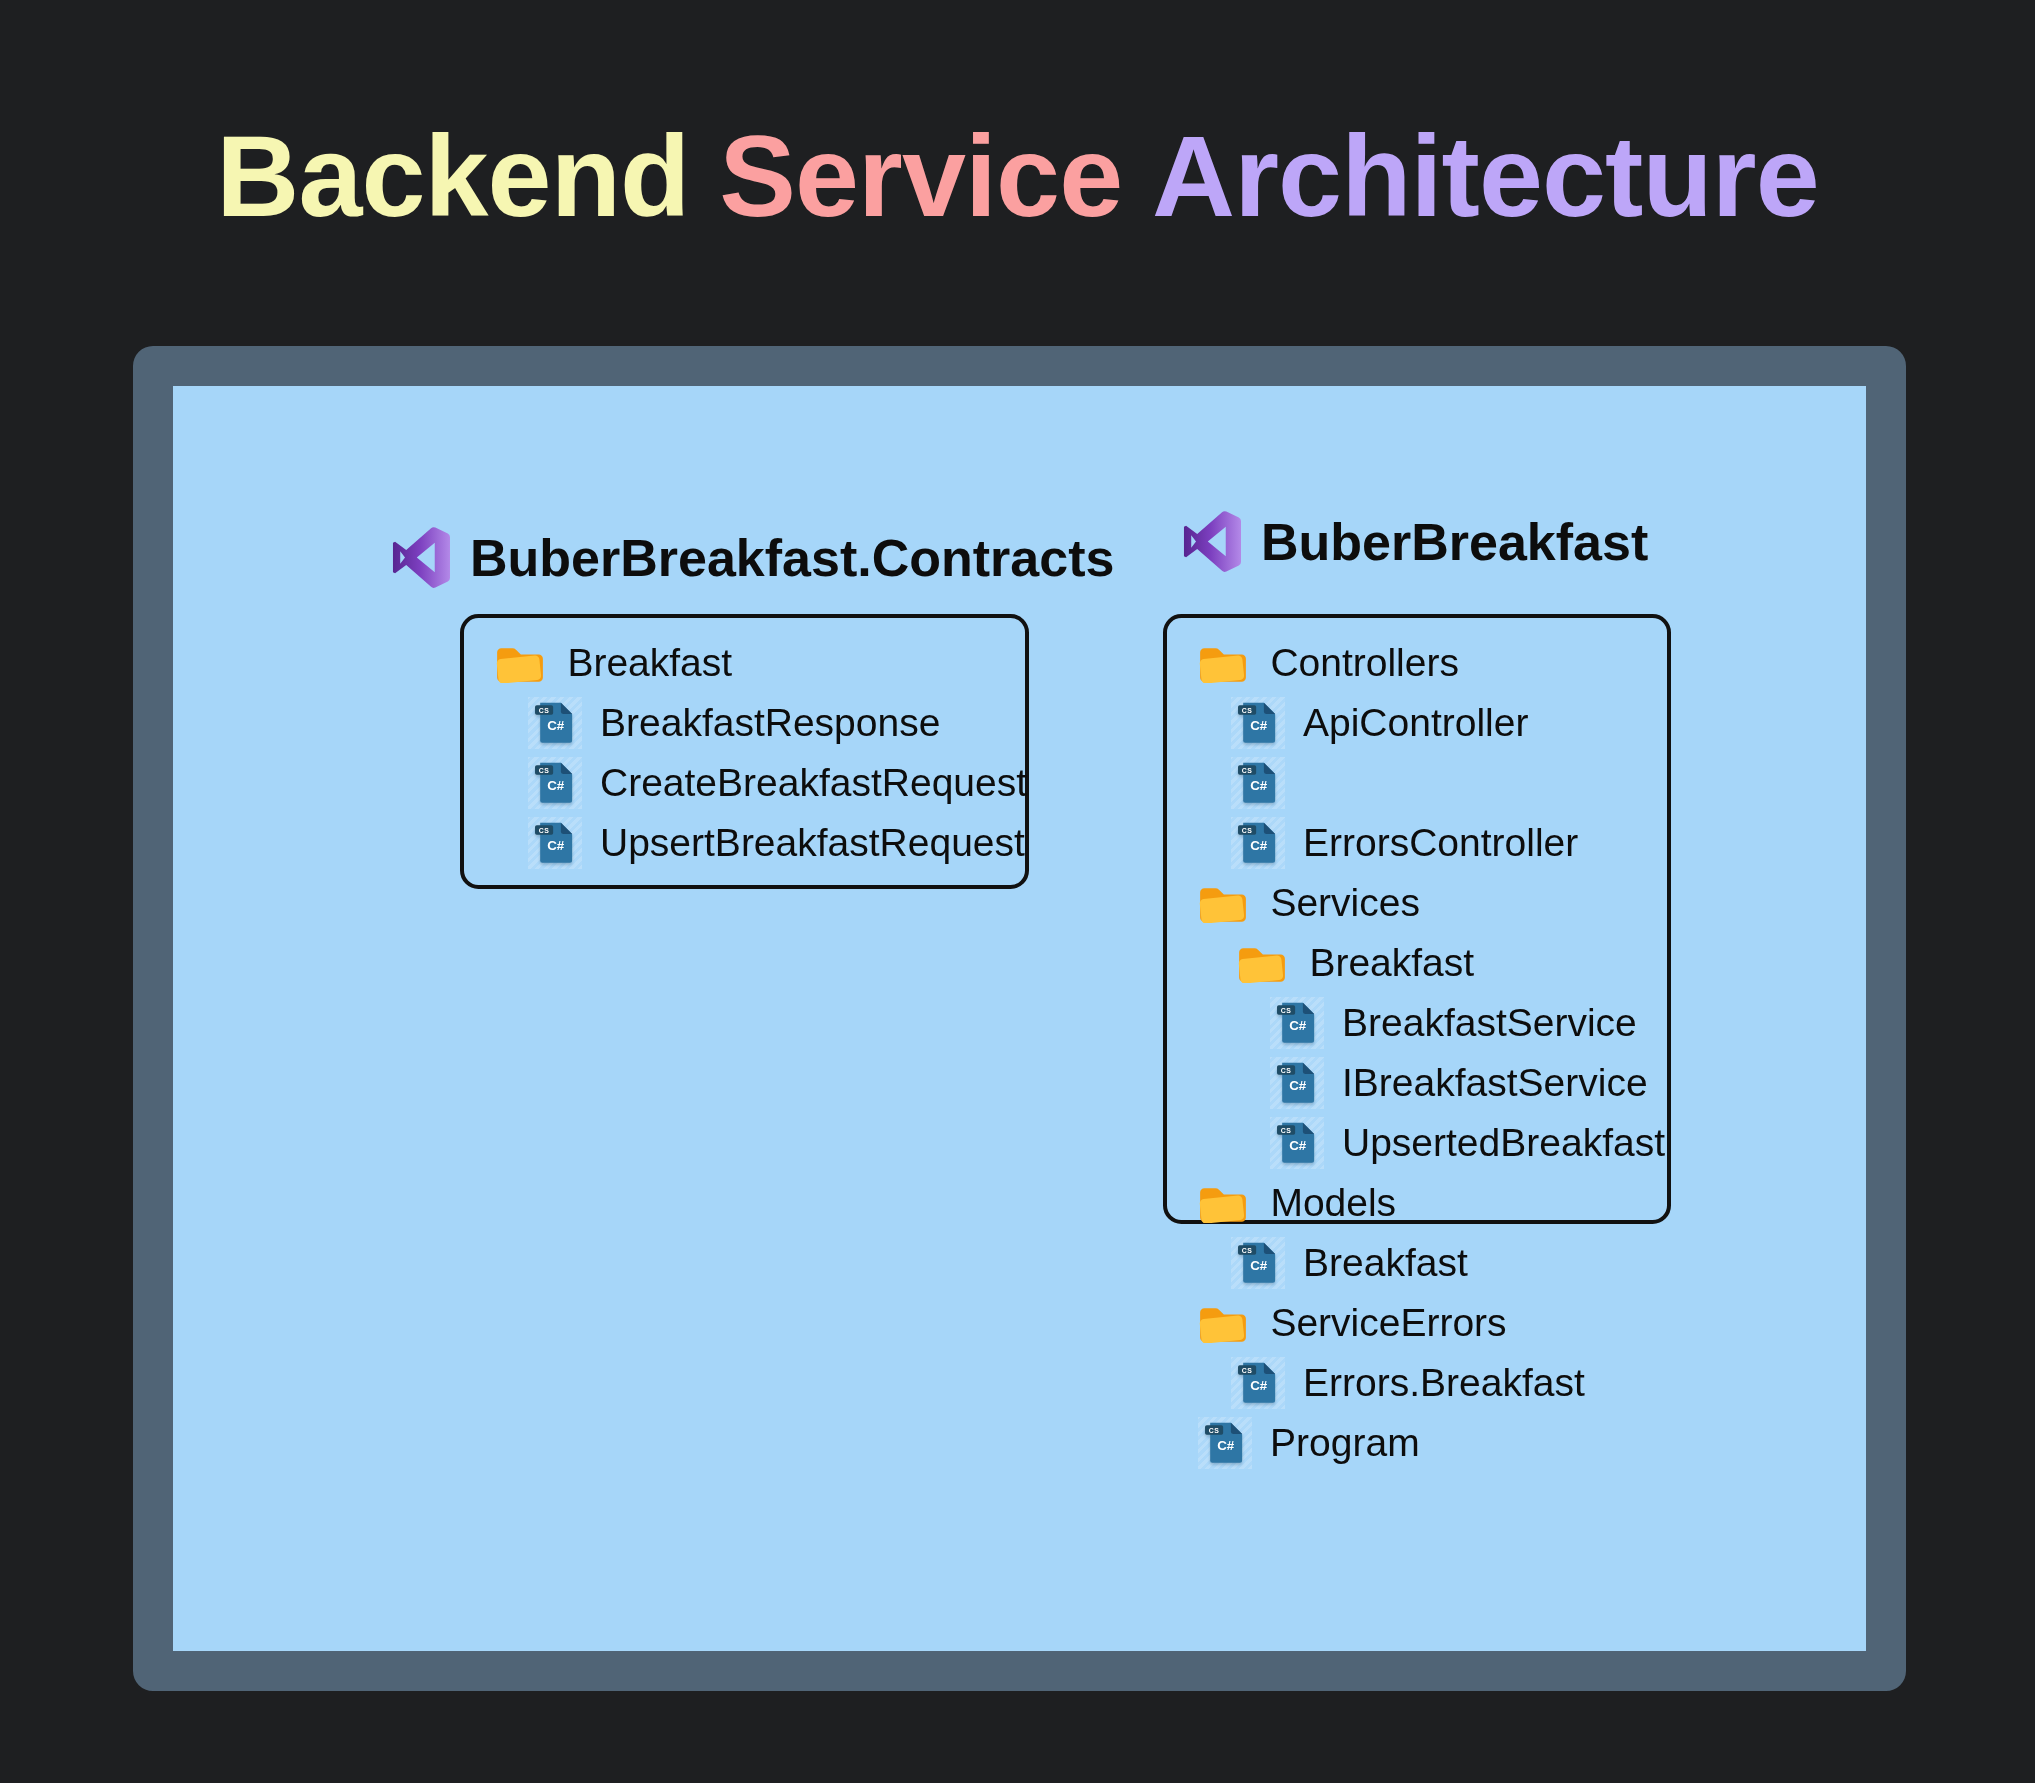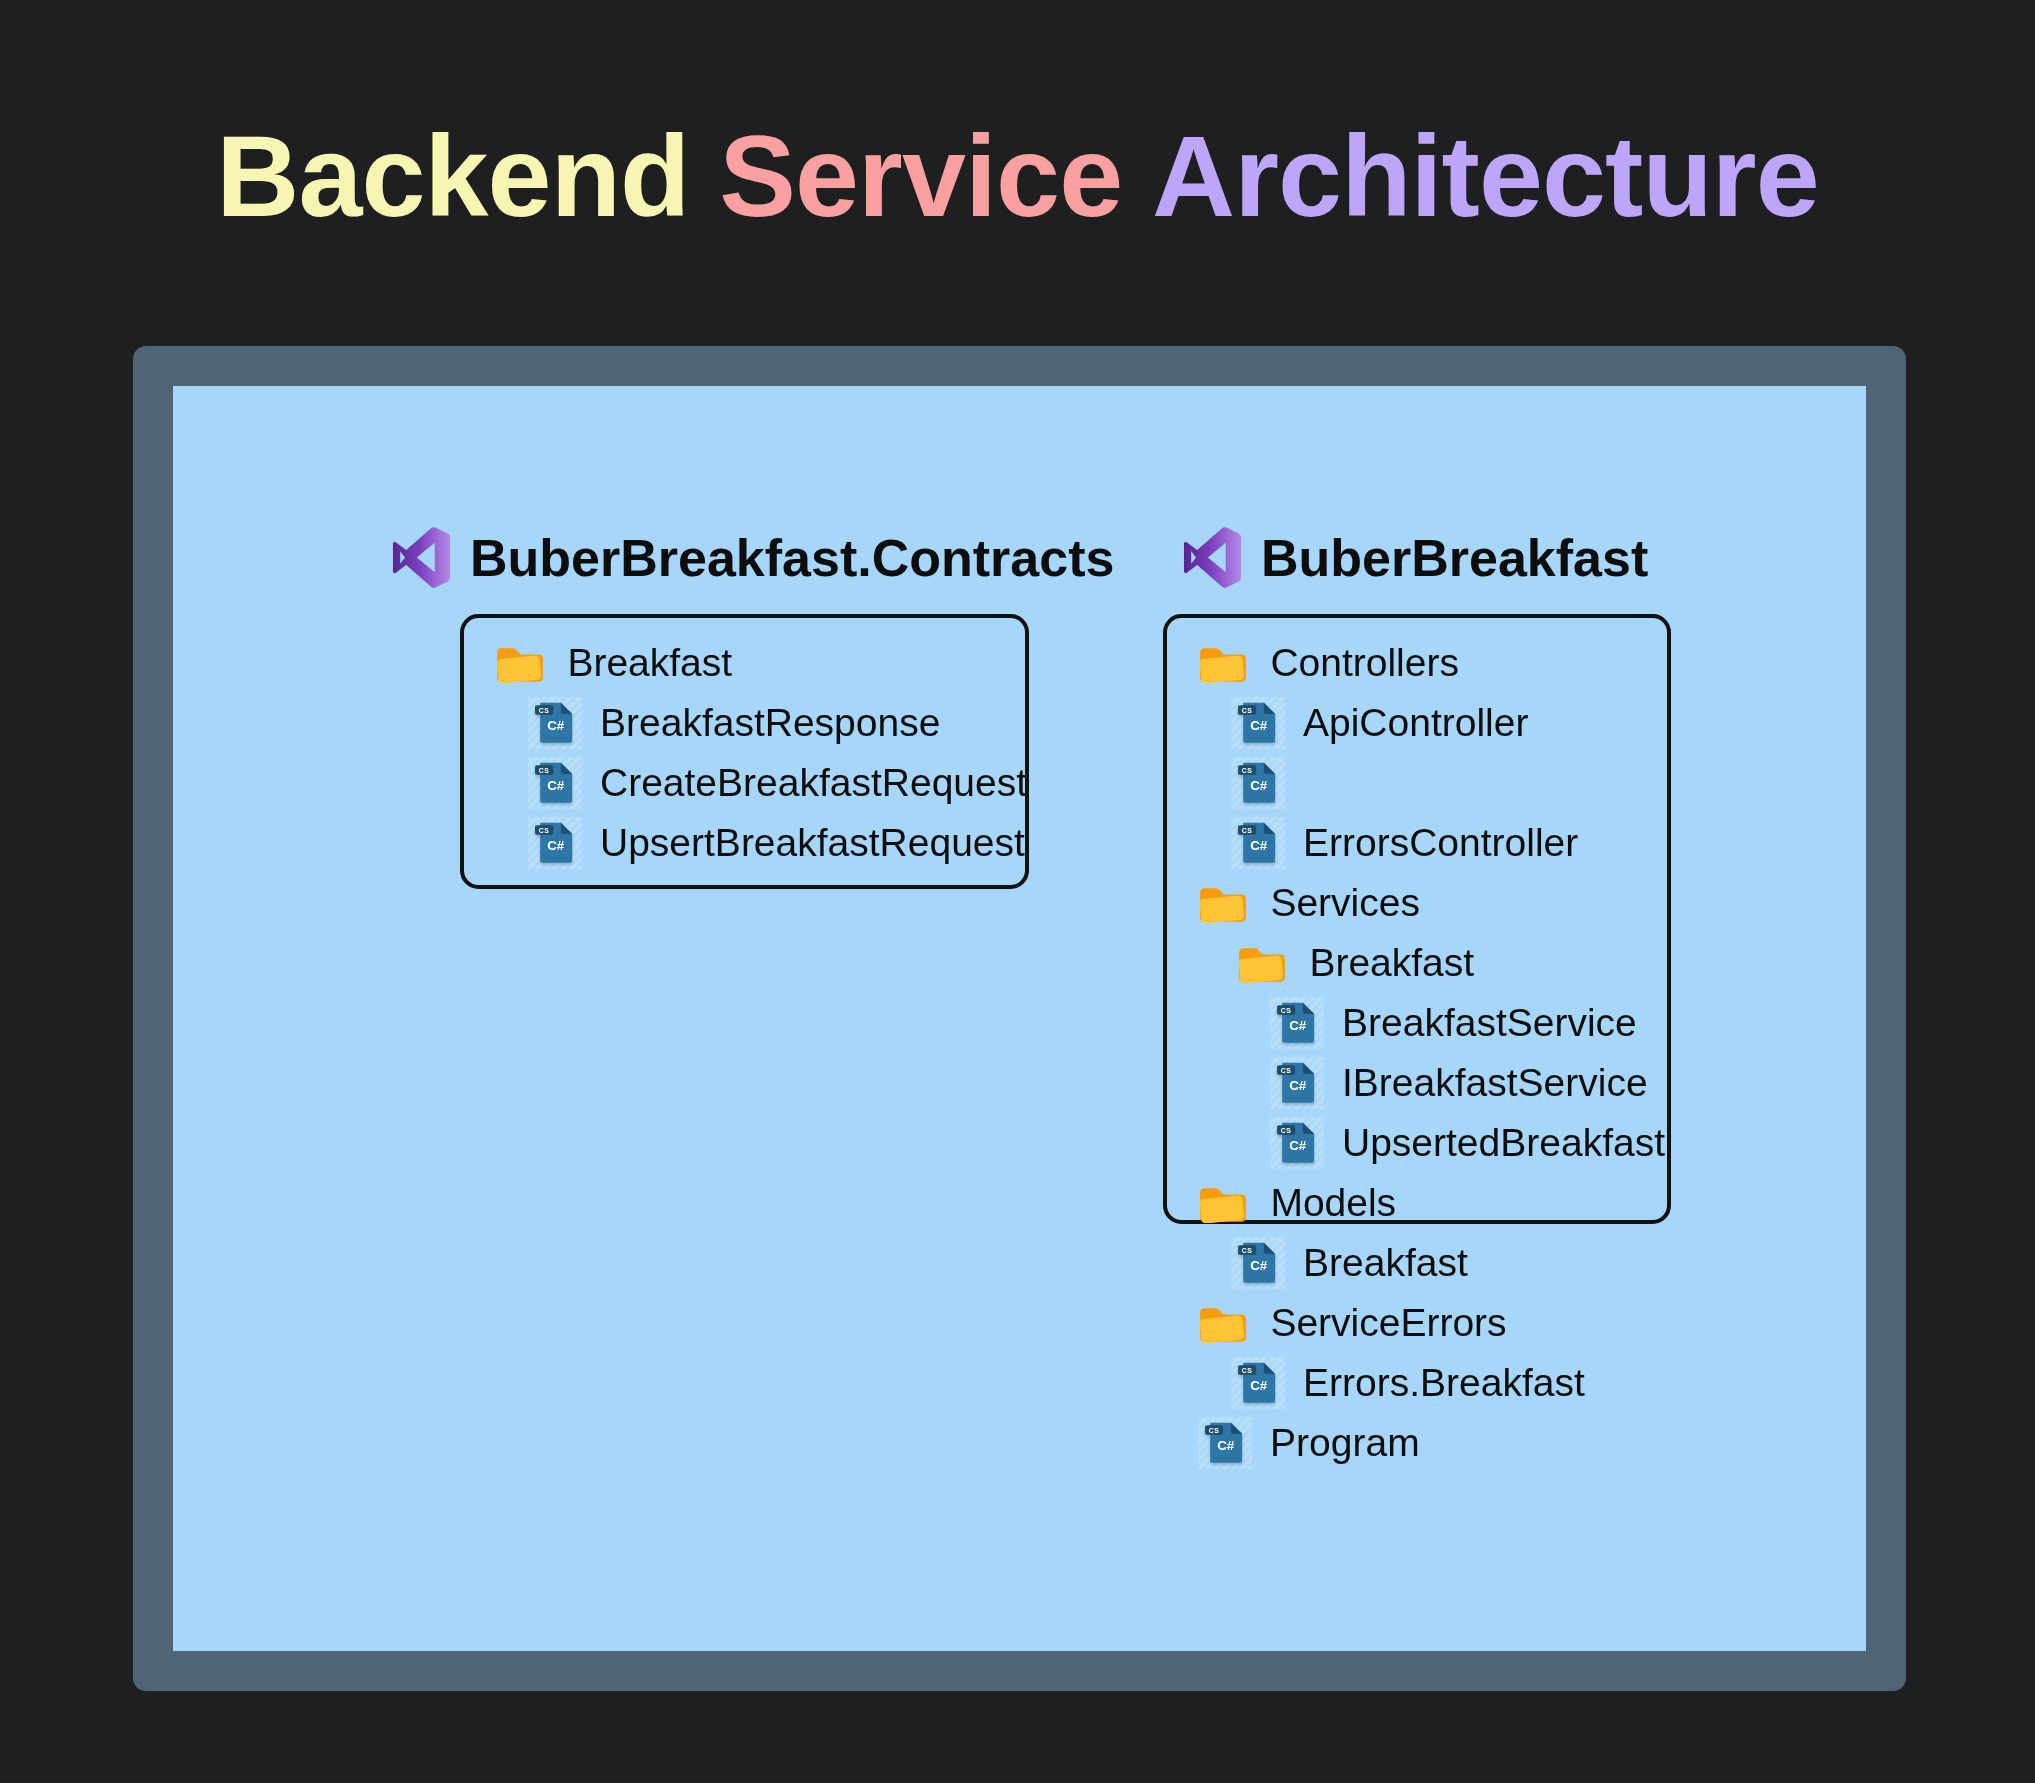--- a/index.html
+++ b/index.html
@@ -33,35 +33,35 @@
     white-space:nowrap;
   }
   .title .word{display:inline-block;}
   .title .word + .word{margin-left:0.26em;}
   .card{
     position:absolute;
     left:133px; top:346px;
     width:1773px; height:1345px;
     background:var(--card-fill);
     border:40px solid var(--card-border);
-    border-radius:13px;
+    border-radius:20px;
   }
   .tree-head{
     position:absolute;
     display:flex;
     align-items:center;
     height:61px;
     gap:20px;
     font-size:52px;
     font-weight:700;
     color:var(--ink);
     white-space:nowrap;
   }
   .tree-head.t1{left:216px; top:141px;}
-  .tree-head.t2{left:1007px; top:141px;}
+  .tree-head.t2{left:1007px; top:125px;}
   .vs{width:61px;height:61px;flex:0 0 auto;}
   .tree-box{
     position:absolute;
     border:4px solid var(--box-border);
     border-radius:18.4px;
     padding:15px 0 12px 31px;
   }
   .tree-box.b1{left:287px; top:228px; width:569px; height:275px;}
   .tree-box.b2{left:990px; top:228px; width:508px; height:610px;}
   .row{

